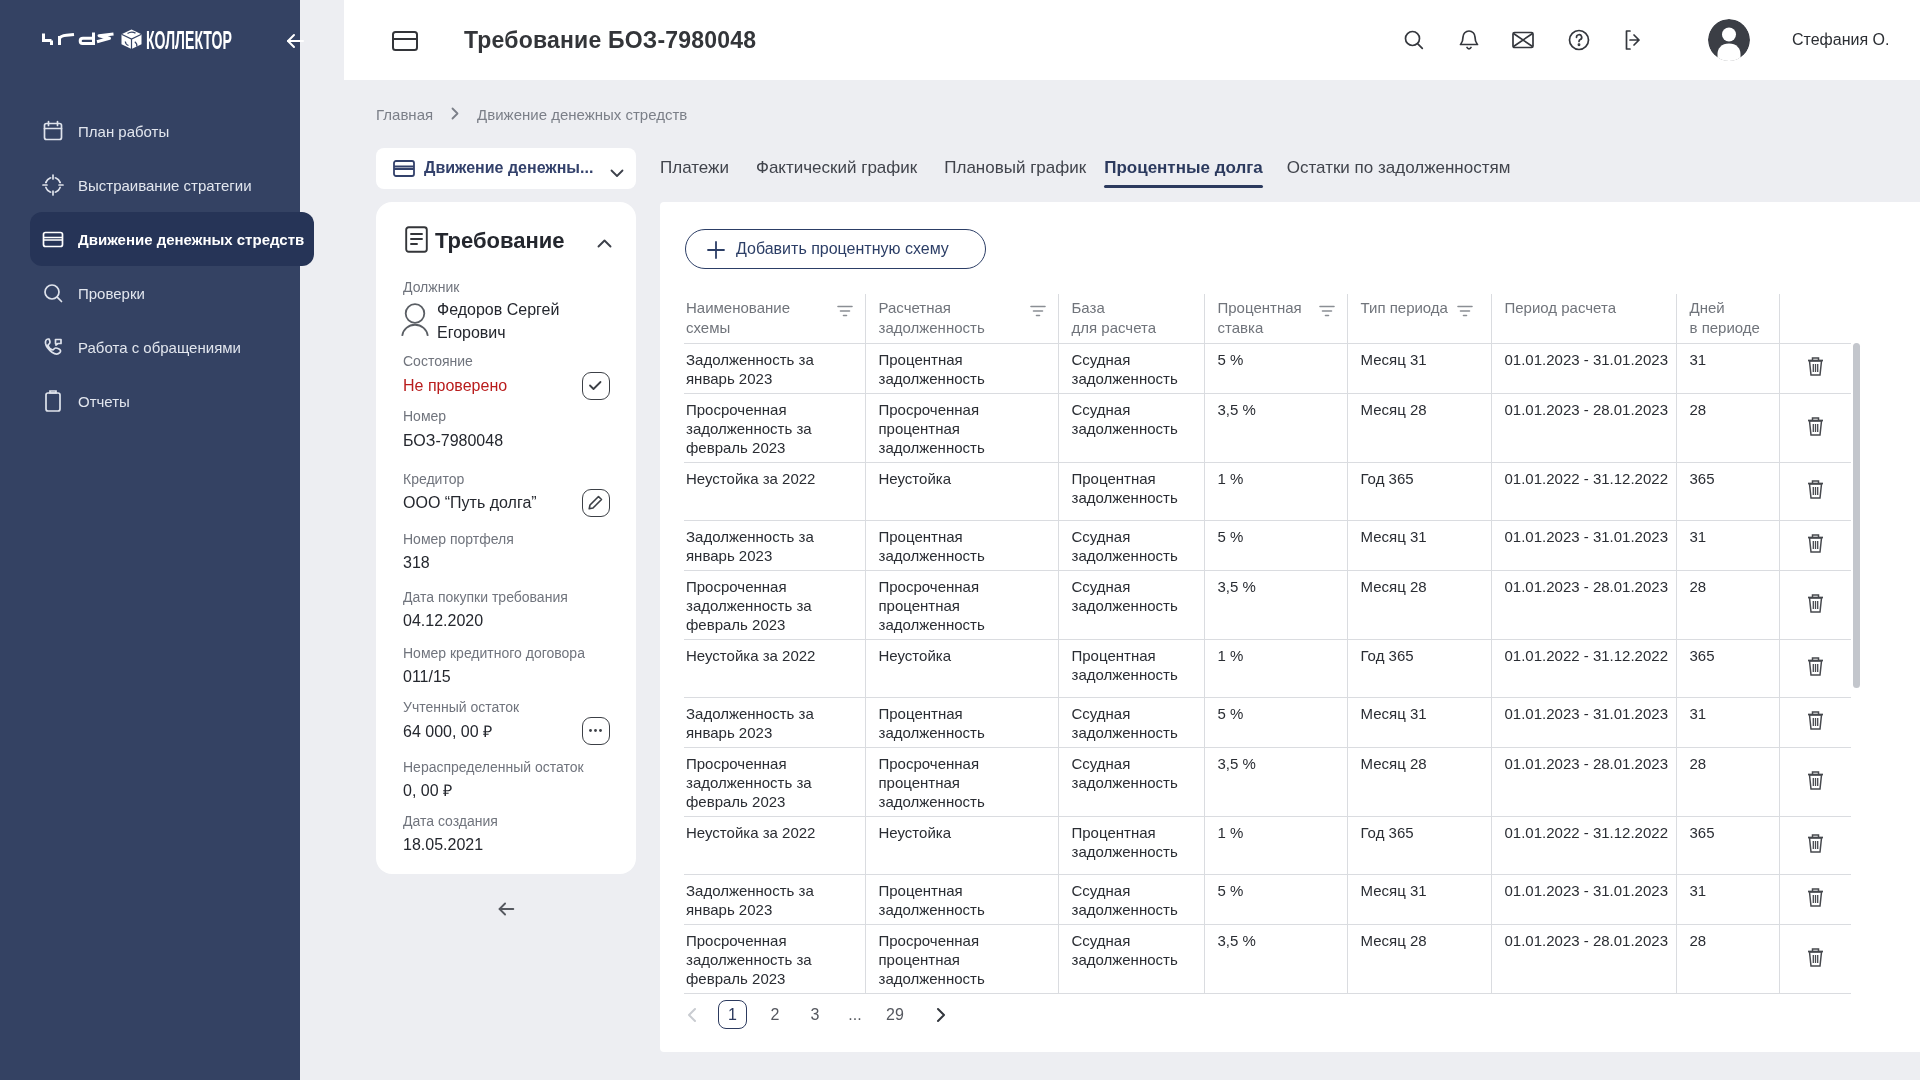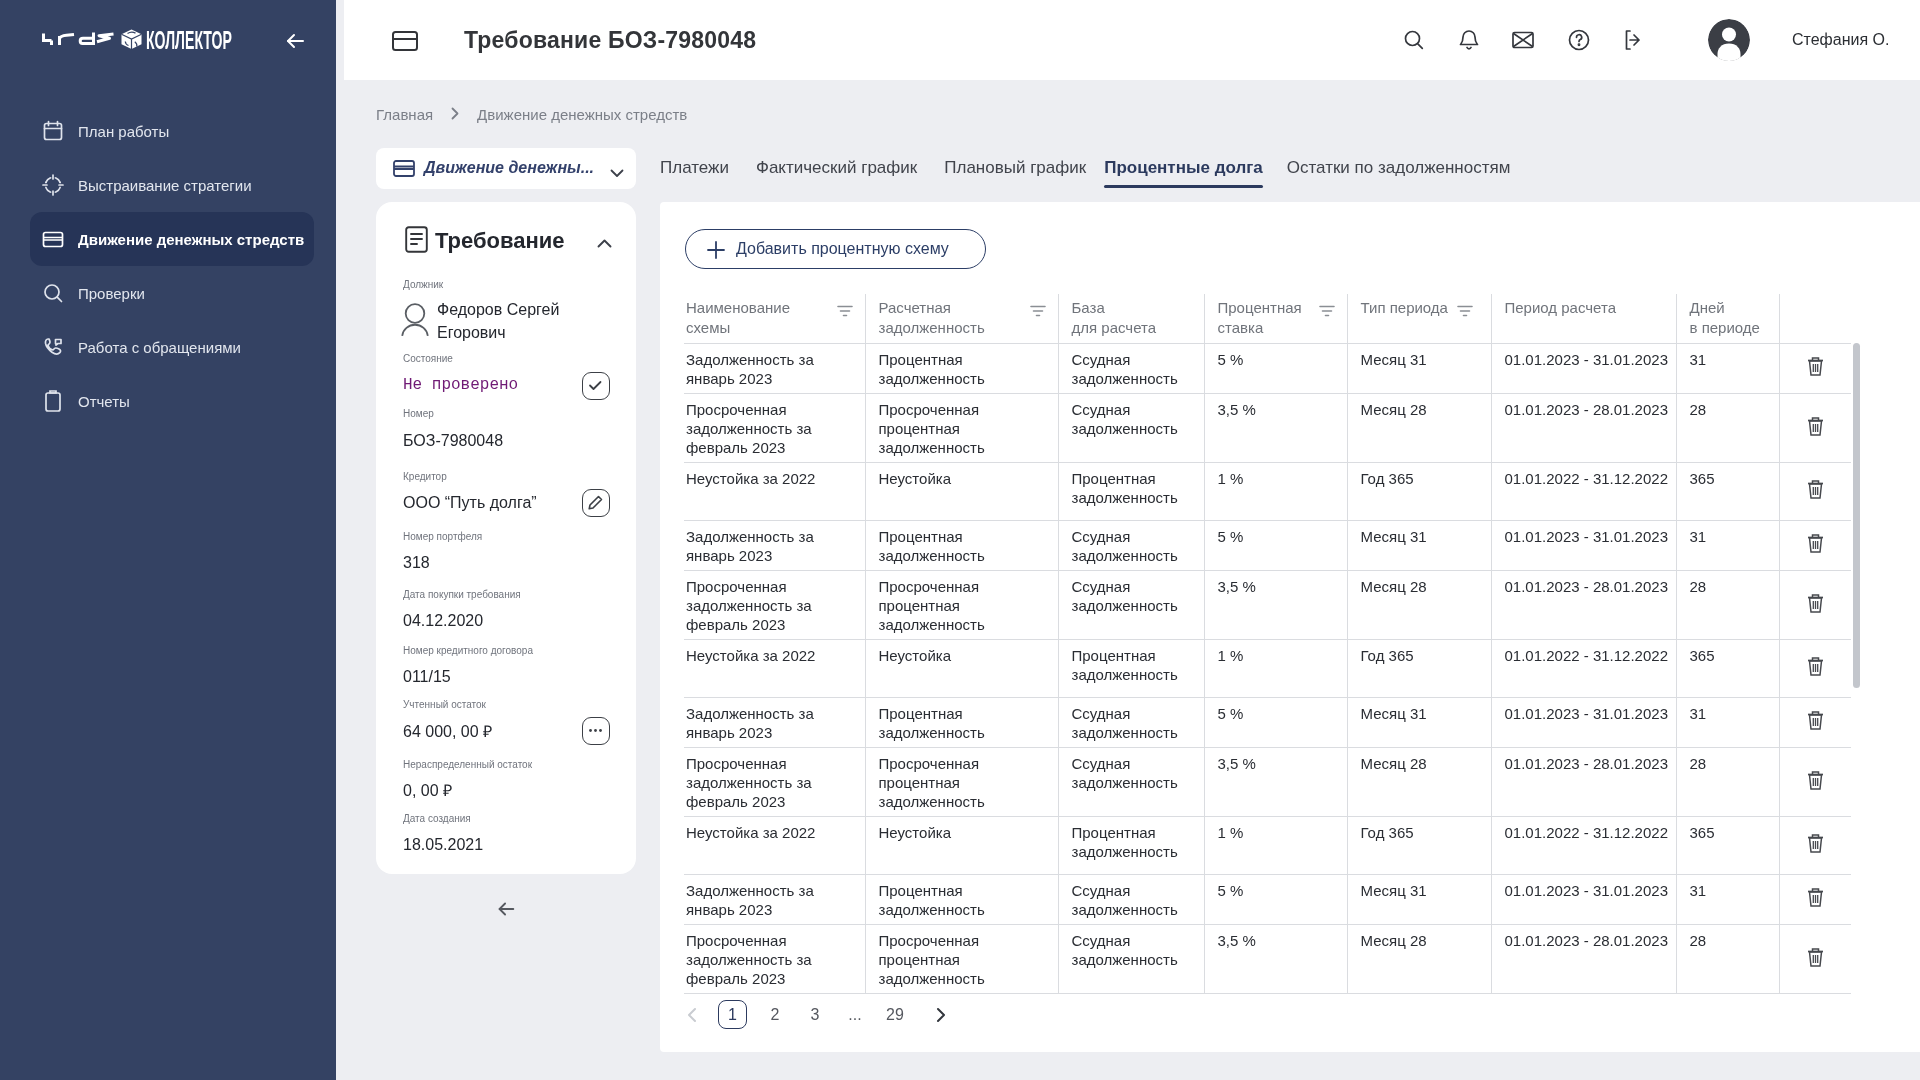--- a/index.html
+++ b/index.html
@@ -1,20 +1,20 @@
 <!DOCTYPE html>
 <html lang="ru"><head>
 <meta charset="utf-8">
 <style>
 * { margin:0; padding:0; box-sizing:border-box; }
 html,body { width:1920px; height:1080px; }
 body { font-family:"Liberation Sans", sans-serif; background:#edeef2; position:relative; overflow:hidden; color:#24272e; }
 
 
-.sidebar { position:absolute; left:0; top:0; width:336px; height:1080px; background:#344263; }
+.sidebar { position:absolute; left:0; top:0; width:300px; height:1080px; background:#344263; }
 .logo { position:absolute; left:40px; top:26px; height:30px; display:flex; align-items:center; }
 .collapse-arrow { position:absolute; left:283px; top:29px; color:#fff; }
 .menu { position:absolute; left:0; top:104px; width:344px; }
 .menu-item { position:relative; height:54px; display:flex; align-items:center; color:#e2e6ee; font-size:15px; }
 .menu-item .mi-icon { position:absolute; left:41px; top:50%; transform:translateY(-50%); width:24px; height:24px; }
 .menu-item .mi-text { position:absolute; left:78px; top:50%; transform:translateY(-50%); white-space:nowrap; }
 .menu-item.active { background:#263457; border-radius:12px; margin:0 30px; width:284px; color:#fff; font-weight:bold; }
 .menu-item.active .mi-icon { left:11px; }
 .menu-item.active .mi-text { left:48px; }
 
@@ -24,39 +24,39 @@
 .title-icon { position:absolute; left:392px; top:31px; }
 .hicon { position:absolute; top:28px; width:24px; height:24px; }
 .avatar { position:absolute; left:1708px; top:19px; width:42px; height:42px; border-radius:50%; overflow:hidden; }
 .username { position:absolute; left:1772px; top:31px; font-size:16px; color:#2b2e33;margin-left:20px; }
 
 
 .breadcrumb { position:absolute; left:376px; top:106px; font-size:15px; color:#7b7f88; display:flex; align-items:center; }
 .breadcrumb .sep { margin:0 18px; }
 
 
-.dropdown { position:absolute; left:376px; top:148px; width:260px; height:41px; background:#fff; border-radius:8px;font-style:italic; }
+.dropdown { position:absolute; left:376px; top:148px; width:260px; height:41px; background:#fff; border-radius:8px; }
 .dropdown .dd-text { position:absolute; left:48px; top:11px; font-size:16px; font-weight:bold; color:#33416b; }
 .dropdown .dd-icon { position:absolute; left:17px; top:12px; }
 .dropdown .dd-chev { position:absolute; left:234px; top:16px; }
 
 
 .tabs { position:absolute; left:660px; top:158px; display:flex; font-size:17px; color:#41444c; }
 .tab { margin-right:27px; white-space:nowrap;text-align:right; }
 .tab.active { color:#2c3a5e; font-weight:bold; position:relative; }
 .tab.active::after { content:""; position:absolute; left:0; right:0; top:27px; height:3px; background:#2c3a5e; border-radius:2px; }
 
 
 .leftcard { position:absolute; left:376px; top:202px; width:260px; height:672px; background:#fff; border-radius:16px; }
 .lc-head { position:absolute; left:29px; top:24px; }
 .lc-title { position:absolute; left:59px; top:26px; font-size:22px; font-weight:bold; color:#24272e; }
 .lc-chev { position:absolute; left:221px; top:32px; }
-.lbl { position:absolute; font-size:10px; color:#70747d; left:27px; }
+.lbl { position:absolute; font-size:14px; color:#70747d; left:27px; }
 .val { position:absolute; font-size:16px; color:#24272e; left:27px; line-height:21px; }
-.val.orange { color:#701a75;font-family:Liberation Mono, monospace; }
+.val.orange { color:#b91c1c; }
 .sqbtn { position:absolute; left:206px; width:28px; height:28px; border:1.5px solid #3c4046; border-radius:9px; }
 .back-arrow { position:absolute; left:495px; top:898px; color:#55585f; }
 
 
 .rightcard { position:absolute; left:660px; top:202px; width:1372px; height:850px; background:#fff; border-radius:4px; }
 .addbtn { position:absolute; left:25px; top:27px; width:301px; height:40px; border:1px solid #2c3e66; border-radius:20px; color:#2c3e66; font-size:16px; }
 .addbtn span { position:absolute; left:50px; top:10px; }
 .addbtn svg { position:absolute; left:20px; top:10px; }
 
 

